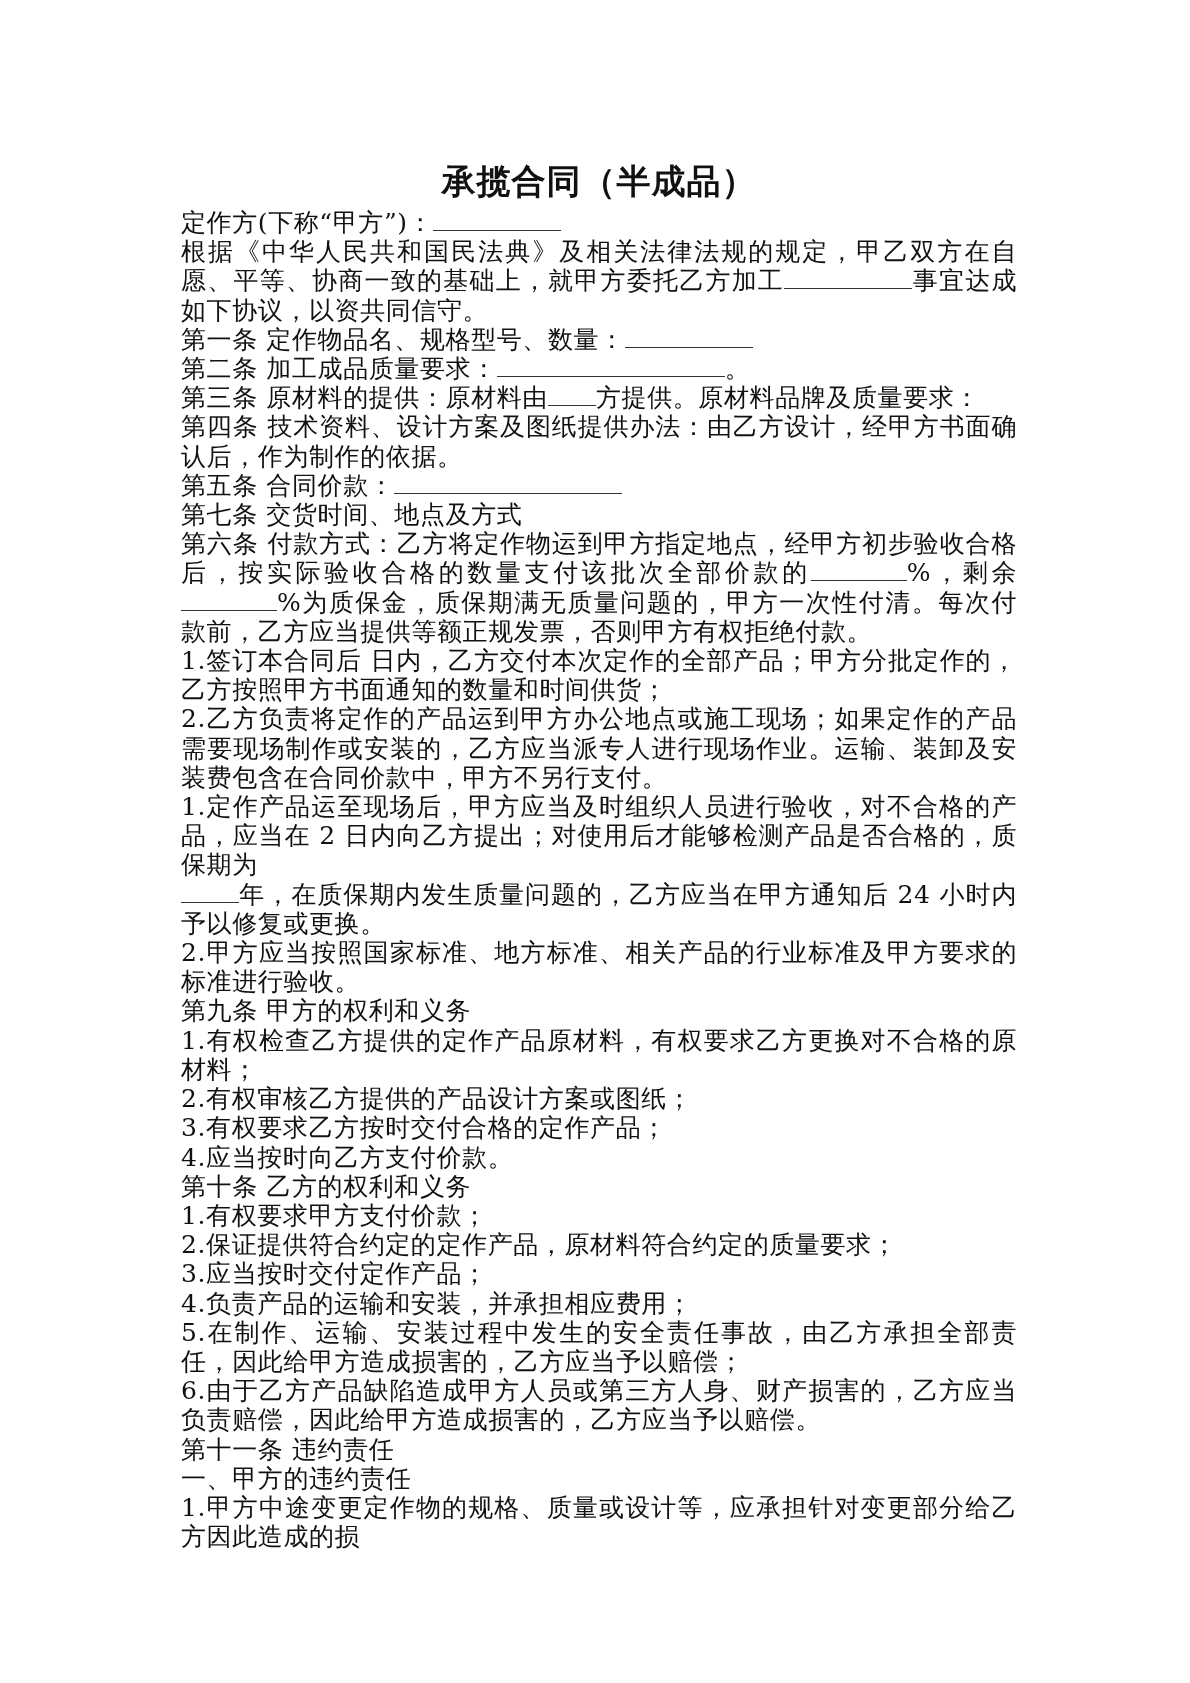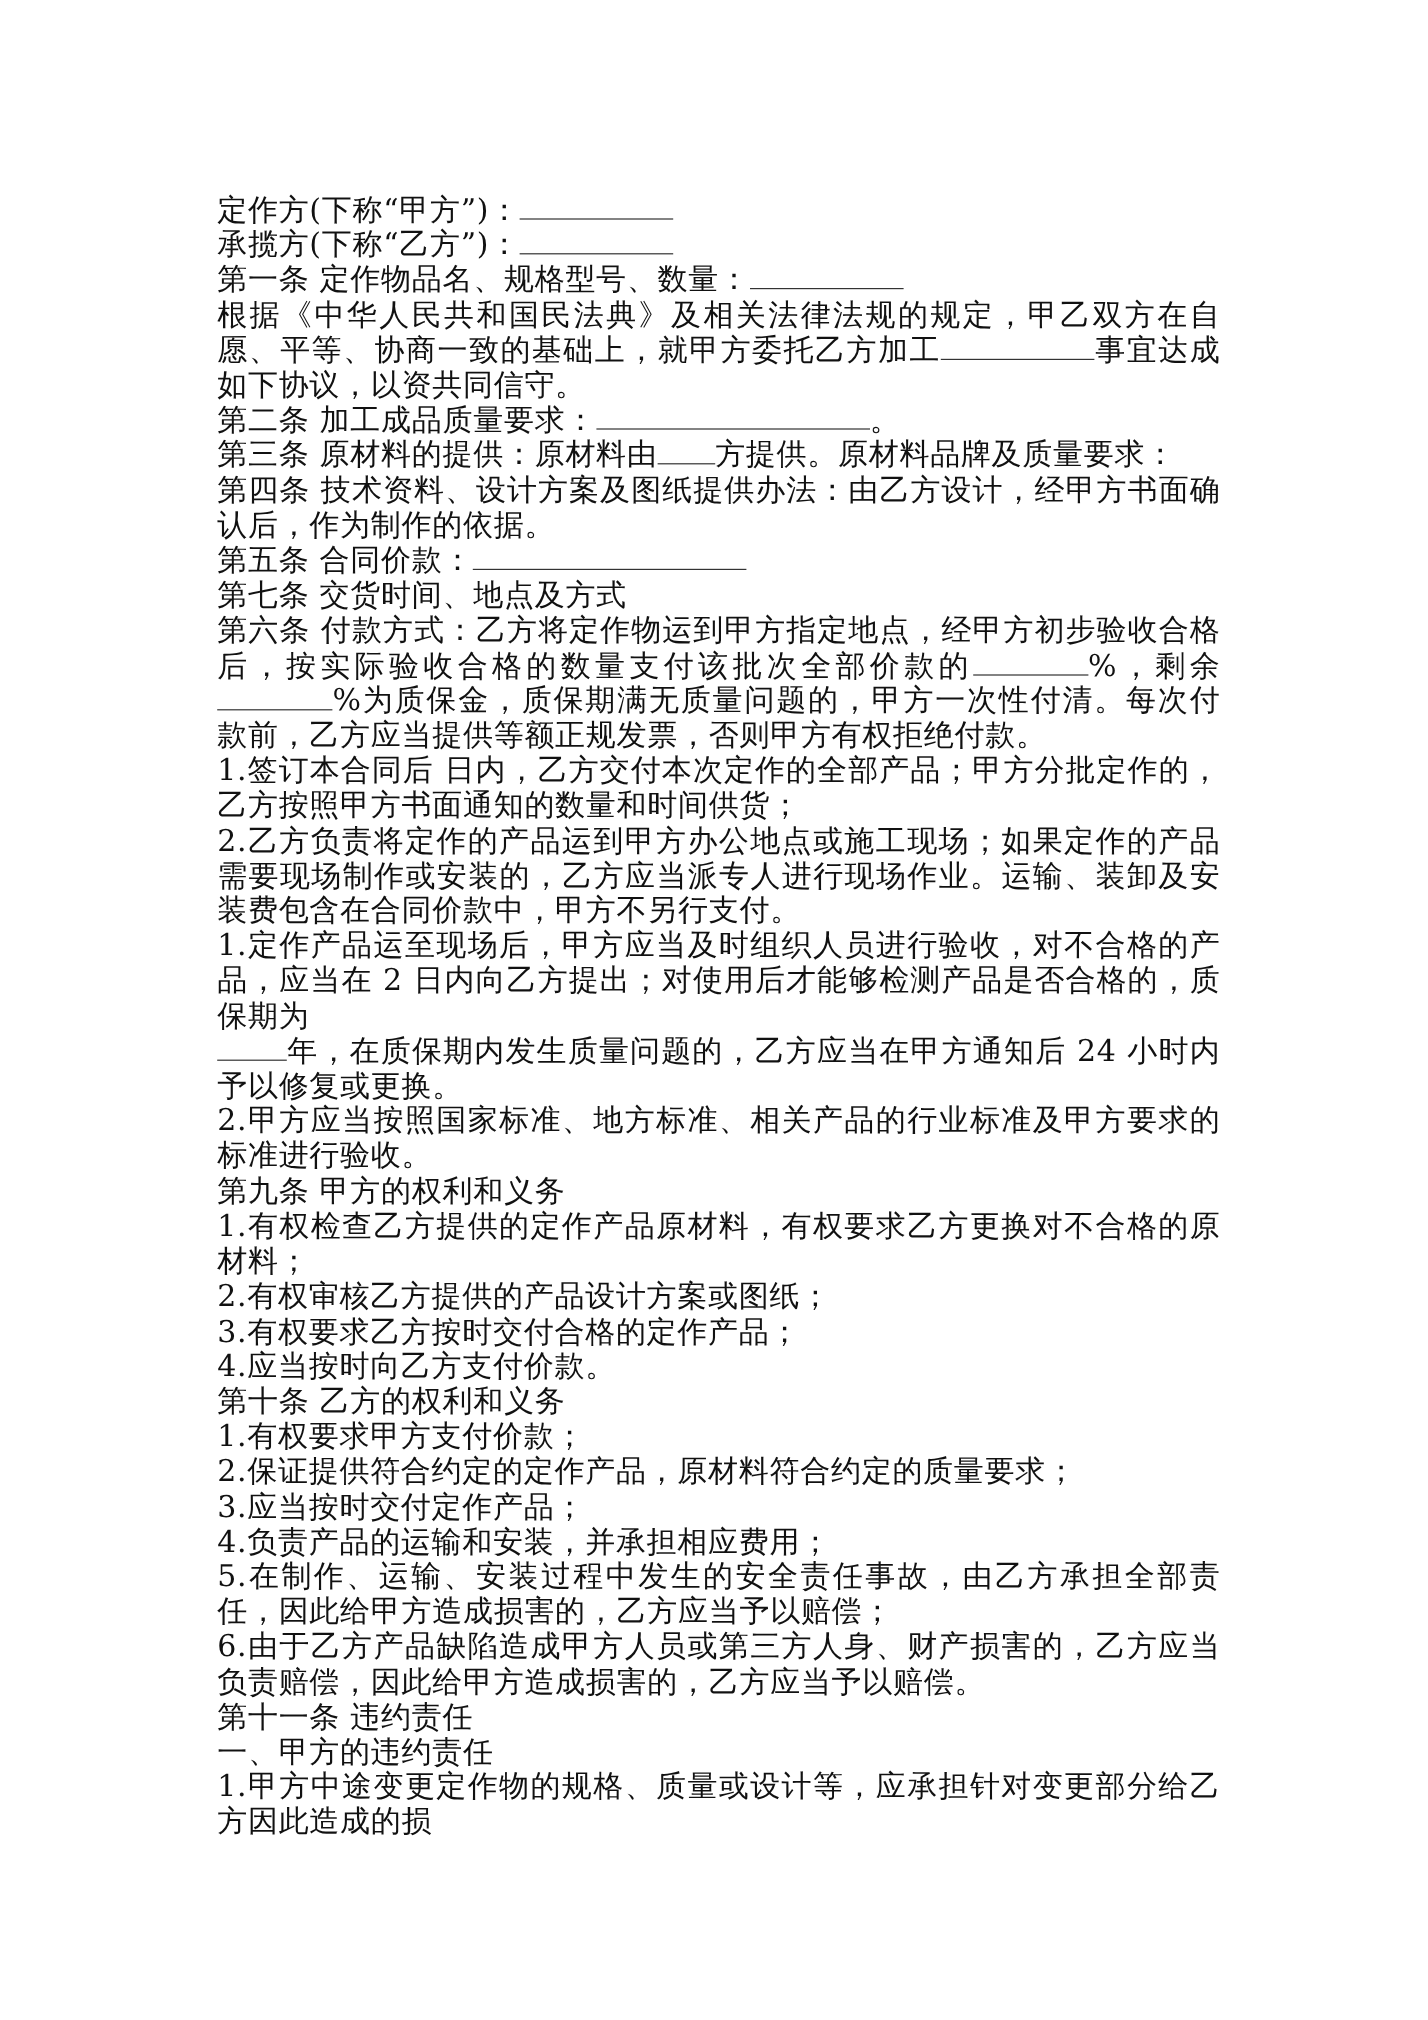--- a/index.html
+++ b/index.html
@@ -41,34 +41,32 @@
       display: inline-block;
       border-bottom: 1px solid #333;
       height: 18px;
       vertical-align: baseline;
     }
   </style>
 </head>
 <body>
 
 <div class="page">
+  <div class="title">承揽合同（半成品）</div>
 
   <div class="para">
     <span>定作方(下称“甲方”)：</span><span class="blank" style="width:128px"></span>
   </div>
+
   <div class="para">
-    <span>承揽方(下称“乙方”)：</span><span class="blank" style="width:128px"></span>
+    <span>根据《中华人民共和国民法典》及相关法律法规的规定，甲乙双方在自愿、平等、协商一致的基础上，就甲方委托乙方加工</span><span class="blank" style="width:128px"></span><span>事宜达成如下协议，以资共同信守。</span>
   </div>
 
   <div class="para">
     <span>第一条 定作物品名、规格型号、数量：</span><span class="blank" style="width:128px"></span>
-  </div>
-
-  <div class="para">
-    <span>根据《中华人民共和国民法典》及相关法律法规的规定，甲乙双方在自愿、平等、协商一致的基础上，就甲方委托乙方加工</span><span class="blank" style="width:128px"></span><span>事宜达成如下协议，以资共同信守。</span>
   </div>
 
   <div class="para">
     <span>第二条 加工成品质量要求：</span><span class="blank" style="width:228px"></span><span>。</span>
   </div>
 
   <div class="para">
     <span>第三条 原材料的提供：原材料由</span><span class="blank" style="width:48px"></span><span>方提供。原材料品牌及质量要求：</span>
   </div>
 

